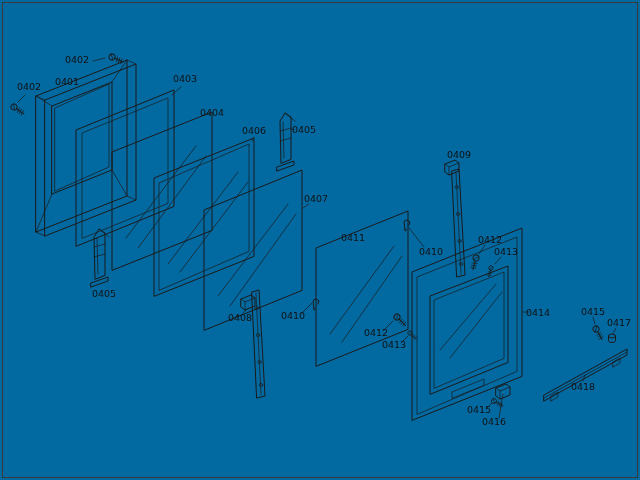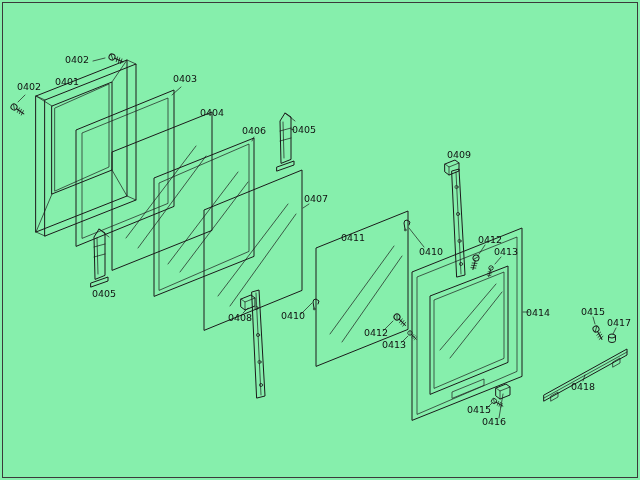--- a/index.html
+++ b/index.html
@@ -1,19 +1,19 @@
 <!DOCTYPE html>
 <html><head>
 <meta charset="utf-8">
 <style>
   html,body { margin:0; padding:0; background:#ffffff; }
   .stage {
     position:relative;
     width:640px; height:480px;
-    background:#86efac;
+    background:#0369a1;
     font-family:"DejaVu Sans", sans-serif;
     overflow:hidden;
   }
   svg { display:block; }
   .s1  { fill:none; stroke:#1a1a1a; stroke-width:1;   stroke-linejoin:round; stroke-linecap:round; }
   .s07 { fill:none; stroke:#1a1a1a; stroke-width:0.7; stroke-linejoin:round; stroke-linecap:round; }
   .lbl { font-family:"DejaVu Sans", sans-serif; font-size:9.5px; fill:#111111; text-anchor:middle; }
   .border { fill:none; stroke:#3a3a3a; stroke-width:1; }
 </style>
 </head>

